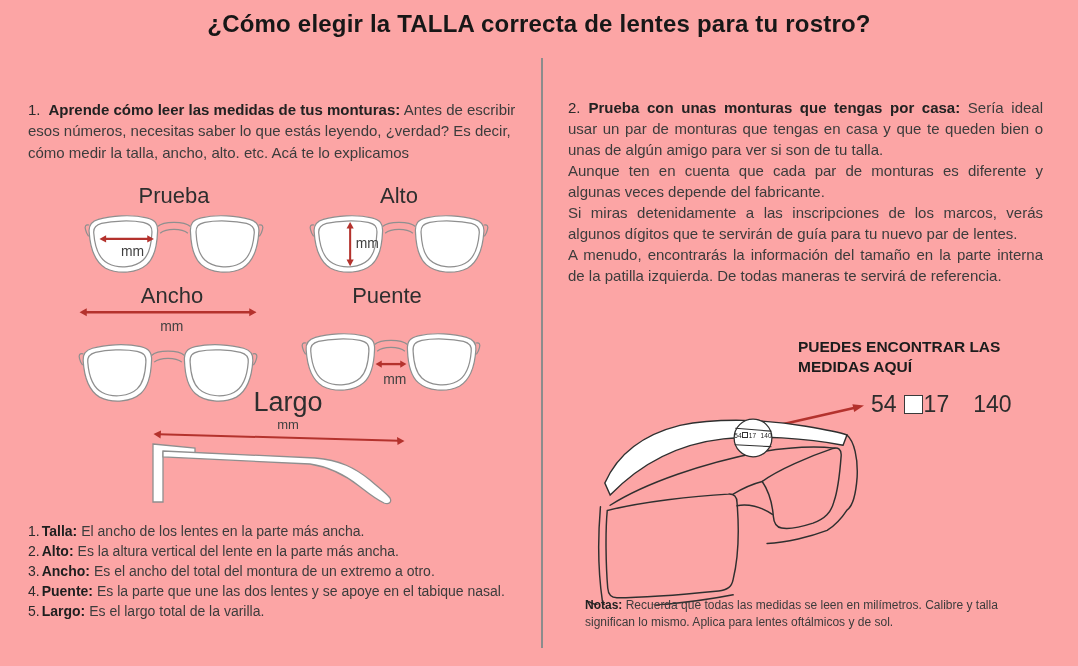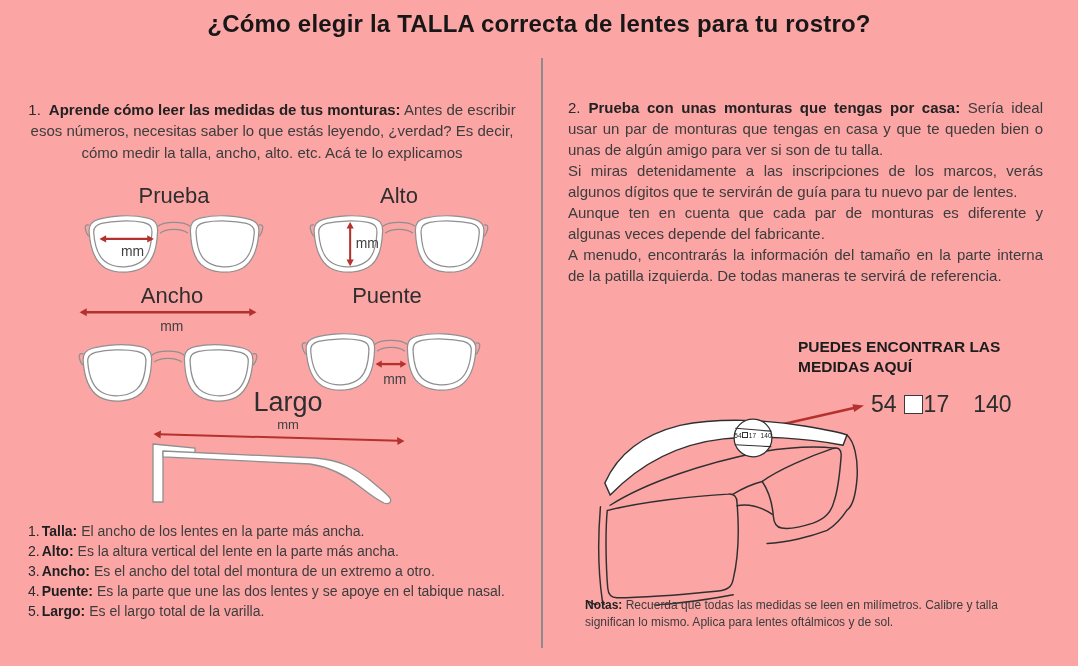--- a/index.html
+++ b/index.html
@@ -3,21 +3,21 @@
 <meta charset="utf-8">
 <style>
   html,body{margin:0;padding:0;background:#ffffff;}
   #page{position:relative;width:1078px;height:666px;background:#fca5a5;overflow:hidden;
         font-family:"Liberation Sans","DejaVu Sans",sans-serif;color:#3c3c3c;padding-left:41px;}
   .abs{position:absolute;}
   #title{top:10px;left:0;width:1078px;text-align:center;font-size:24px;font-weight:700;color:#171717;letter-spacing:.2px;}
   #divider{left:541px;top:58px;width:2px;height:590px;background:#8c8c8c;}
 
   
-  #step1{left:28px;top:99px;width:488px;text-align:center;font-size:15px;line-height:1.43;color:#3c3c3c;}
+  #step1{left:28px;top:99px;width:488px;font-size:15px;line-height:1.43;color:#3c3c3c;}
   .step-num{font-weight:400;margin-right:8px;color:#2b2b2b;}
   .lead{font-weight:700;color:#222222;}
   .dia-label{text-align:center;font-size:22px;color:#2e2e2e;}
   .dia-label-lg{text-align:center;font-size:27px;color:#2e2e2e;}
   .mm-html{text-align:center;font-size:13px;color:#3f3f3f;}
   #defs-list{left:28px;top:514px;width:512px;font-size:14px;line-height:1.42;color:#3c3c3c;margin-top:8px;}
   .def-item{white-space:nowrap;}
   .def-num{margin-right:2px;color:#2b2b2b;}
   .def-term{font-weight:700;color:#1f1f1f;margin-right:4px;}
 
@@ -127,22 +127,22 @@
     <div class="def-item"><span class="def-num">1.</span><span class="def-term">Talla:</span><span>El ancho de los lentes en la parte más ancha.</span></div>
     <div class="def-item"><span class="def-num">2.</span><span class="def-term">Alto:</span><span>Es la altura vertical del lente en la parte más ancha.</span></div>
     <div class="def-item"><span class="def-num">3.</span><span class="def-term">Ancho:</span><span>Es el ancho del total del montura de un extremo a otro.</span></div>
     <div class="def-item"><span class="def-num">4.</span><span class="def-term">Puente:</span><span>Es la parte que une las dos lentes y se apoye en el tabique nasal.</span></div>
     <div class="def-item"><span class="def-num">5.</span><span class="def-term">Largo:</span><span>Es el largo total de la varilla.</span></div>
   </div>
 
   <div id="step2" class="abs">
     <p><span class="step-num">2.</span><span class="lead">Prueba con unas monturas que tengas por casa:</span>
       <span>Sería ideal usar un par de monturas que tengas en casa y que te queden bien o unas de algún amigo para ver si son de tu talla.</span></p>
+    <p>Aunque ten en cuenta que cada par de monturas es diferente y algunas veces depende del fabricante.</p>
     <p>Si miras detenidamente a las inscripciones de los marcos, verás algunos dígitos que te servirán de guía para tu nuevo par de lentes.</p>
-    <p>Aunque ten en cuenta que cada par de monturas es diferente y algunas veces depende del fabricante.</p>
     <p>A menudo, encontrarás la información del tamaño en la parte interna de la patilla izquierda. De todas maneras te servirá de referencia.</p>
   </div>
 
   <div id="finder-heading" class="abs">PUEDES ENCONTRAR LAS MEDIDAS AQUÍ</div>
 
   <div id="measurement" class="abs">
     <span>54</span><span class="sq"></span><span>17</span><span id="temple-val">140</span>
   </div>
 
   <svg class="svg-abs" style="left:760px;top:396px;" width="112" height="38" viewBox="0 0 112 38">

